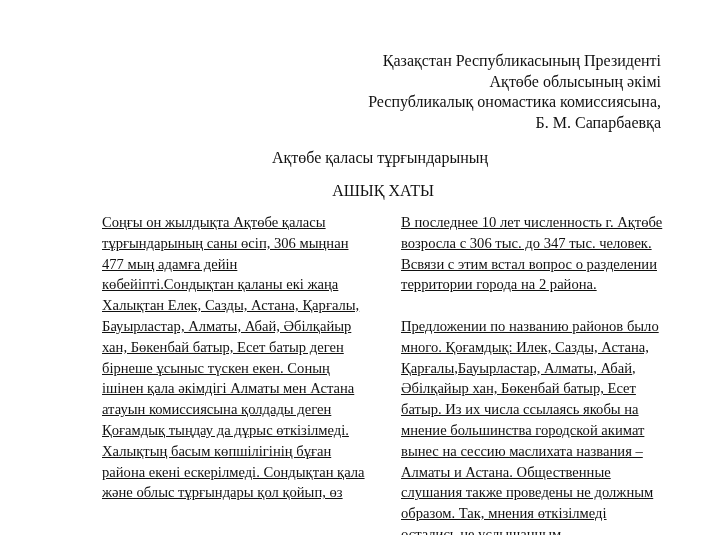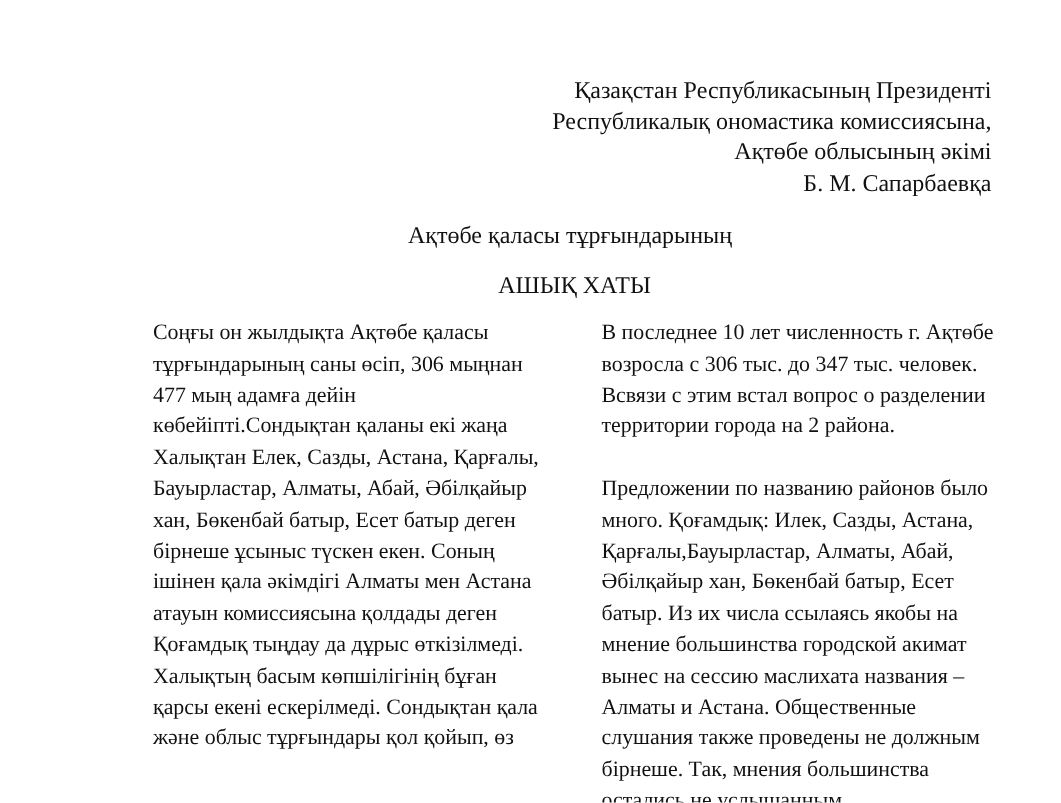--- a/index.html
+++ b/index.html
@@ -22,50 +22,50 @@
       position: absolute; left: 0; width: 766px; top: 182px;
       text-align: center; font-size: 16px;
     }
     .col {
       position: absolute; top: 212px; font-size: 14.6px; line-height: 20.8px;
     }
     .col-left { left: 102px; width: 262px; }
     .col-right { left: 401px; width: 270px; }
     .col p { margin: 0; }
     .col-right p { margin-bottom: 20.8px; }
-    .line { display: block; white-space: nowrap; }
+    .line { display: block; white-space: nowrap; text-decoration: underline; }
   </style>
 </head>
 <body>
 
 <div class="addressee">
   <div>Қазақстан Республикасының  Президенті</div>
+  <div>Ақтөбе облысының әкімі</div>
   <div>Республикалық ономастика  комиссиясына,</div>
-  <div>Ақтөбе облысының әкімі</div>
   <div>Б. М. Сапарбаевқа</div>
 </div>
 
 <div class="subtitle">Ақтөбе қаласы тұрғындарының</div>
 <div class="title">АШЫҚ ХАТЫ</div>
 
 <div class="col col-left">
   <p>
     <span class="line">Соңғы он жылдықта  Ақтөбе қаласы</span>
     <span class="line">тұрғындарының  саны өсіп, 306 мыңнан</span>
     <span class="line">477 мың адамға дейін</span>
     <span class="line">көбейіпті.Сондықтан қаланы екі жаңа</span>
     <span class="line">Халықтан Елек, Сазды, Астана, Қарғалы,</span>
     <span class="line">Бауырластар,  Алматы, Абай, Әбілқайыр</span>
     <span class="line">хан, Бөкенбай батыр, Есет батыр деген</span>
     <span class="line">бірнеше ұсыныс  түскен екен. Соның</span>
     <span class="line">ішінен қала әкімдігі Алматы мен Астана</span>
     <span class="line">атауын   комиссиясына   қолдады деген</span>
     <span class="line">Қоғамдық  тыңдау да дұрыс  өткізілмеді.</span>
     <span class="line">Халықтың  басым  көпшілігінің бұған</span>
-    <span class="line">қарсы екені ескерілмеді.  Сондықтан  қала</span>
+    <span class="line">района екені ескерілмеді.  Сондықтан  қала</span>
     <span class="line">және облыс  тұрғындары  қол қойып, өз</span>
 
   </p>
 </div>
 
 <div class="col col-right">
   <p>
     <span class="line">В последнее  10 лет численность  г. Ақтөбе</span>
     <span class="line">возросла с 306 тыс.  до 347 тыс.  человек.</span>
     <span class="line">Всвязи с этим встал вопрос о разделении</span>
@@ -74,17 +74,17 @@
   <p>
     <span class="line">Предложении по названию районов  было</span>
     <span class="line">много. Қоғамдық: Илек,  Сазды,  Астана,</span>
     <span class="line">Қарғалы,Бауырластар,   Алматы,  Абай,</span>
     <span class="line">Әбілқайыр хан,  Бөкенбай батыр,  Есет</span>
     <span class="line">батыр.  Из их числа ссылаясь  якобы  на</span>
     <span class="line">мнение большинства городской  акимат</span>
     <span class="line">вынес на сессию  маслихата  названия –</span>
     <span class="line">Алматы и Астана.  Общественные</span>
     <span class="line">слушания также проведены не должным</span>
-    <span class="line">бірнеше.  Так,  мнения большинства</span>
+    <span class="line">образом.  Так,  мнения өткізілмеді</span>
     <span class="line">остались  не услышанным.</span>
   </p>
 
 </div>
 
 </body></html>

